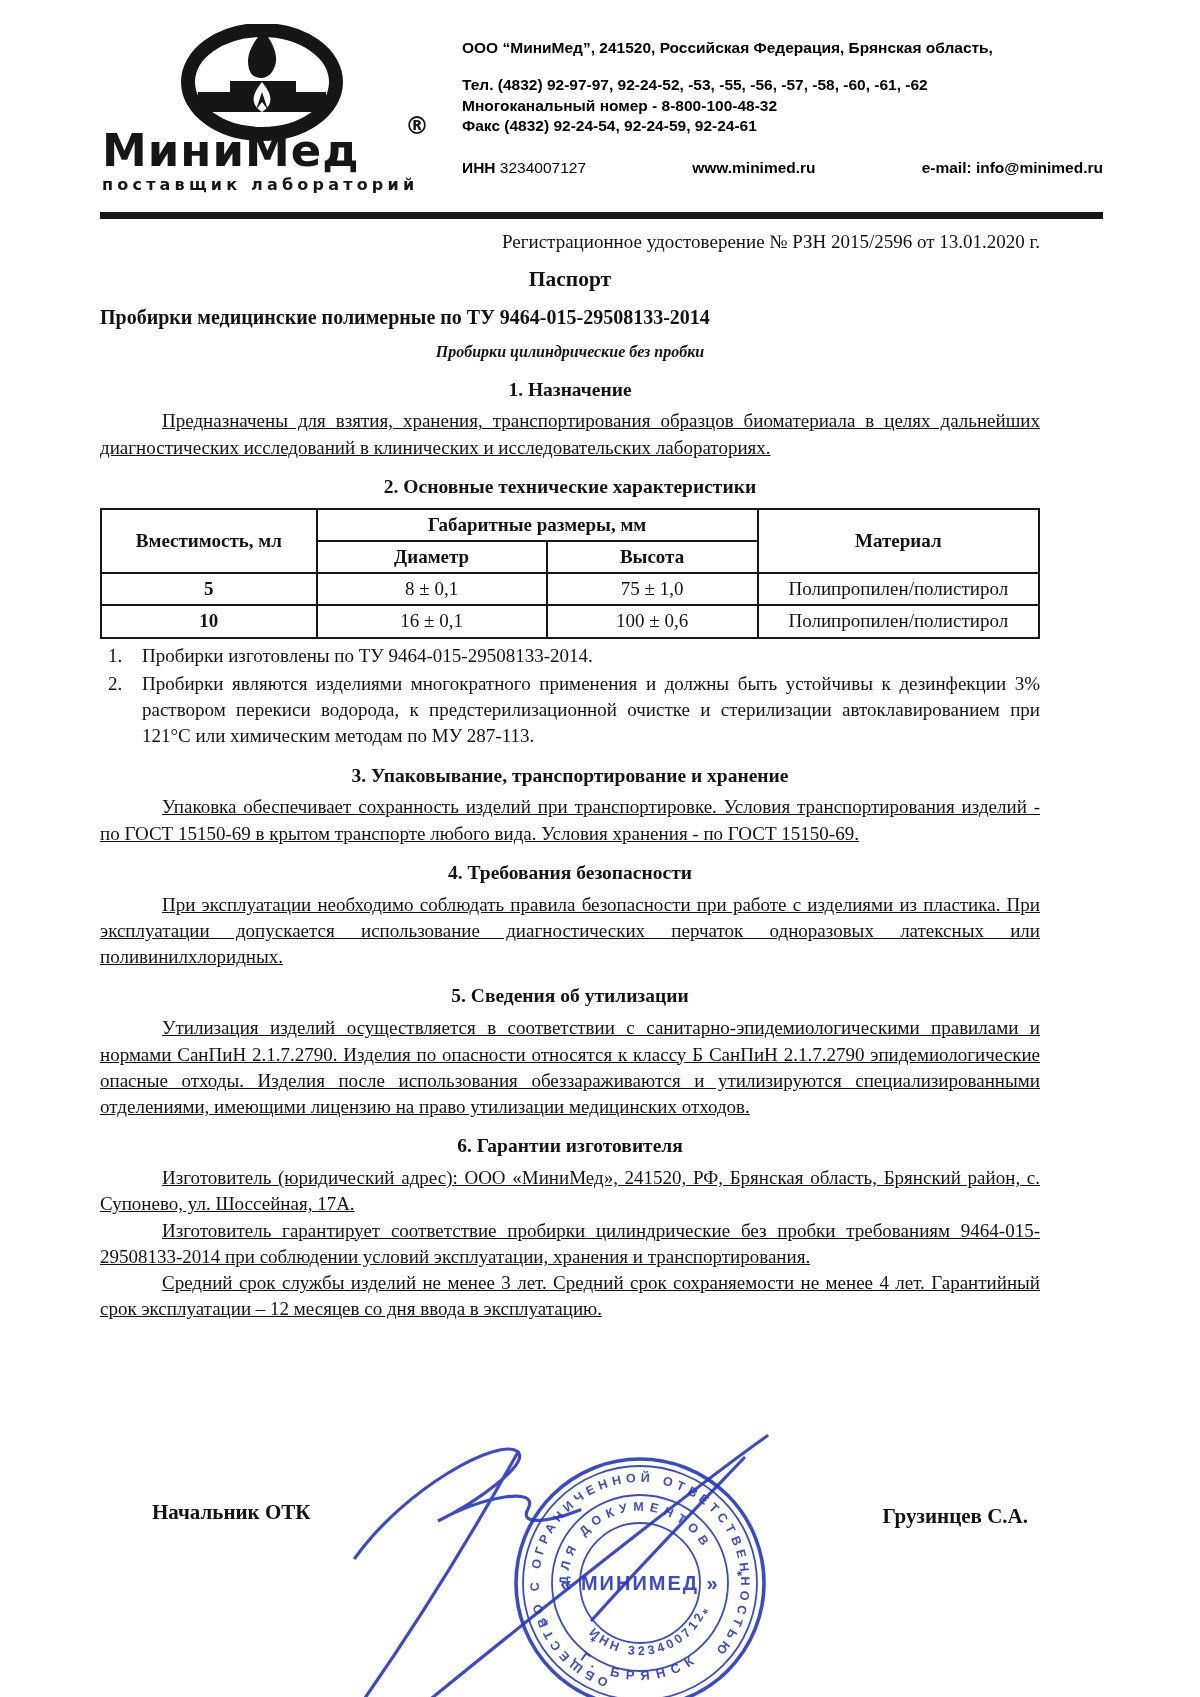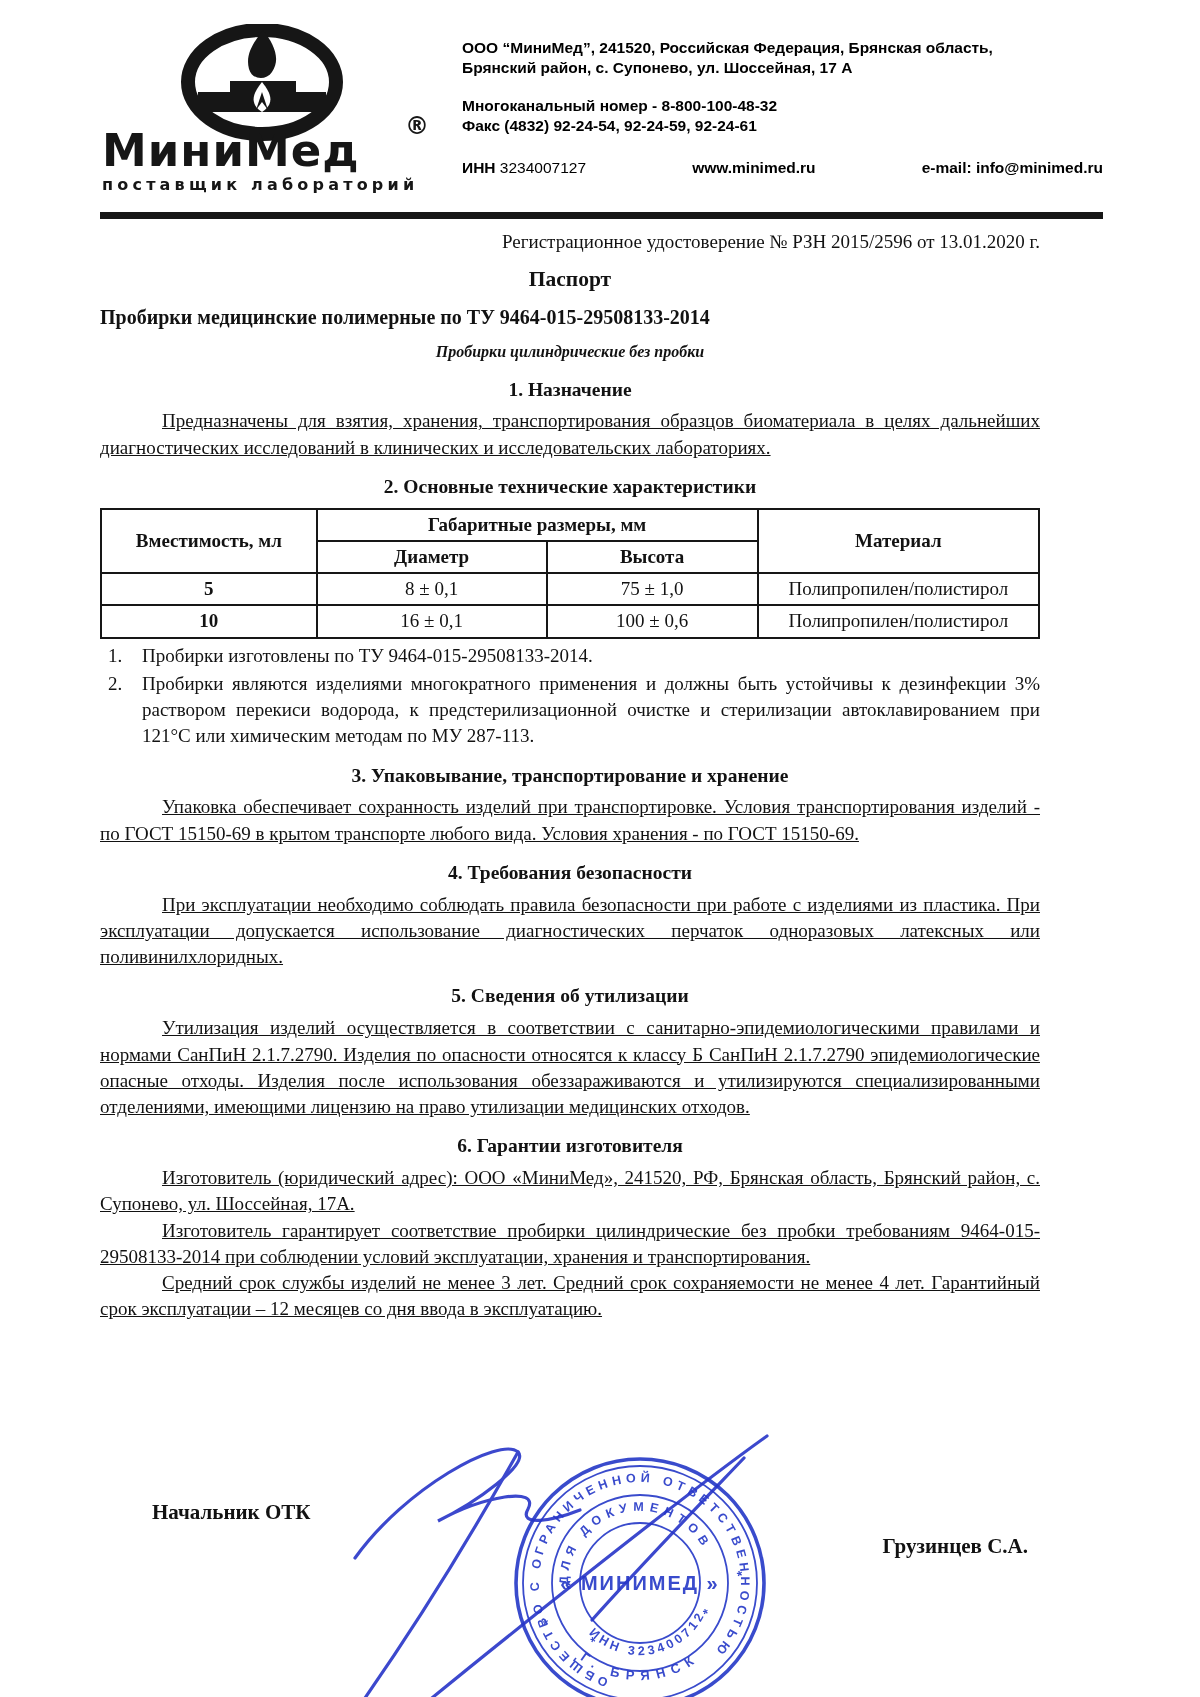--- a/index.html
+++ b/index.html
@@ -35,21 +35,21 @@
   }
   table.spec th{font-weight:bold;}
   td.bold{font-weight:bold;}
   
   .note{display:flex;margin-top:2px;}
   .note-num{flex:none;width:42px;padding-left:8px;box-sizing:border-box;}
   .note-text{flex:1;text-align:justify;}
   
   .sig-row{position:relative;height:560px;margin-top:28px;}
   .sig-left{position:absolute;left:52px;top:148px;font-weight:bold;font-size:21px;}
-  .sig-right{position:absolute;right:12px;top:152px;font-weight:bold;font-size:21px;margin-top:30px;}
+  .sig-right{position:absolute;right:12px;top:152px;font-weight:bold;font-size:21px;}
   .stamp-wrap{position:absolute;left:160px;top:48px;width:580px;height:360px;}
   .stamp-wrap svg{display:block;}
   .st-arc{font-family:"Liberation Sans", sans-serif;font-weight:bold;}
 </style>
 </head>
 <body>
 
 <div class="page">
 
   <header class="letterhead">
@@ -67,22 +67,22 @@
 
         <text x="2" y="142" font-family="DejaVu Sans, sans-serif" font-weight="bold" font-size="45" letter-spacing="1" fill="#161616">МиниМед</text>
         <text x="305" y="110" font-family="DejaVu Sans, sans-serif" font-weight="bold" font-size="24" fill="#161616">®</text>
 
         <text x="2" y="166" font-family="DejaVu Sans, sans-serif" font-weight="bold" font-size="16" letter-spacing="4.2" fill="#161616">поставщик  лабораторий</text>
       </svg>
     </div>
 
     <div class="contact">
       <div>ООО “МиниМед”, 241520, Российская Федерация, Брянская область,</div>
-      <div>Брянский район, с. Супонево, ул. Шоссейная, 17 А</div>
       <div class="gap"></div>
+      <div>Тел. (4832) 92-97-97, 92-24-52, -53, -55, -56, -57, -58, -60, -61, -62</div>
       <div>Многоканальный номер - 8-800-100-48-32</div>
       <div>Факс (4832) 92-24-54, 92-24-59, 92-24-61</div>
       <div class="gap"></div>
       <div class="inn-row">
         <span>
           <span>ИНН</span>
           <span class="inn-val">3234007127</span>
         </span>
         <span>www.minimed.ru</span>
         <span>e-mail: info@minimed.ru</span>

